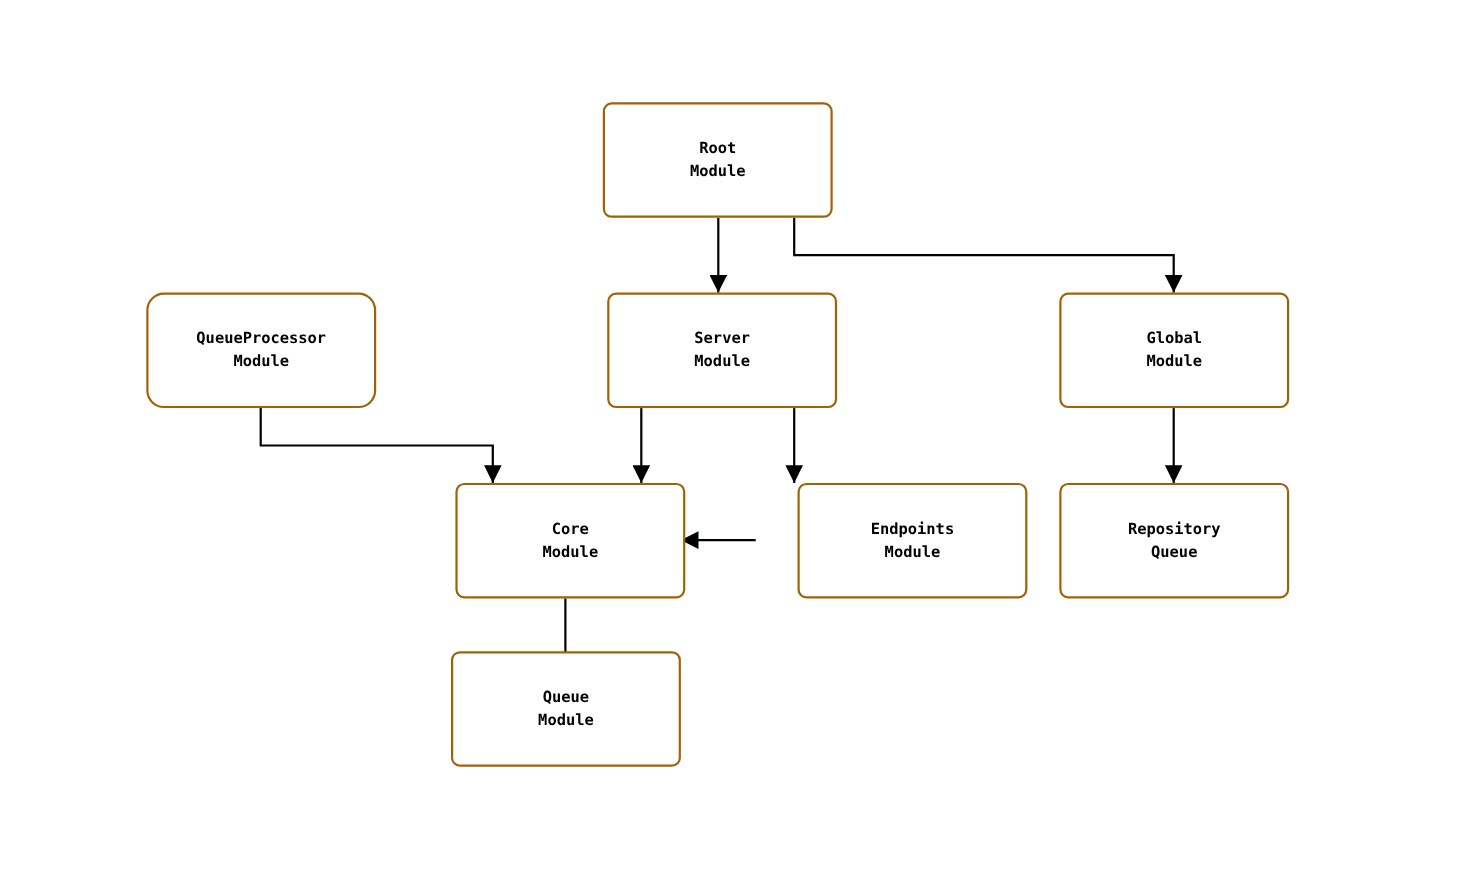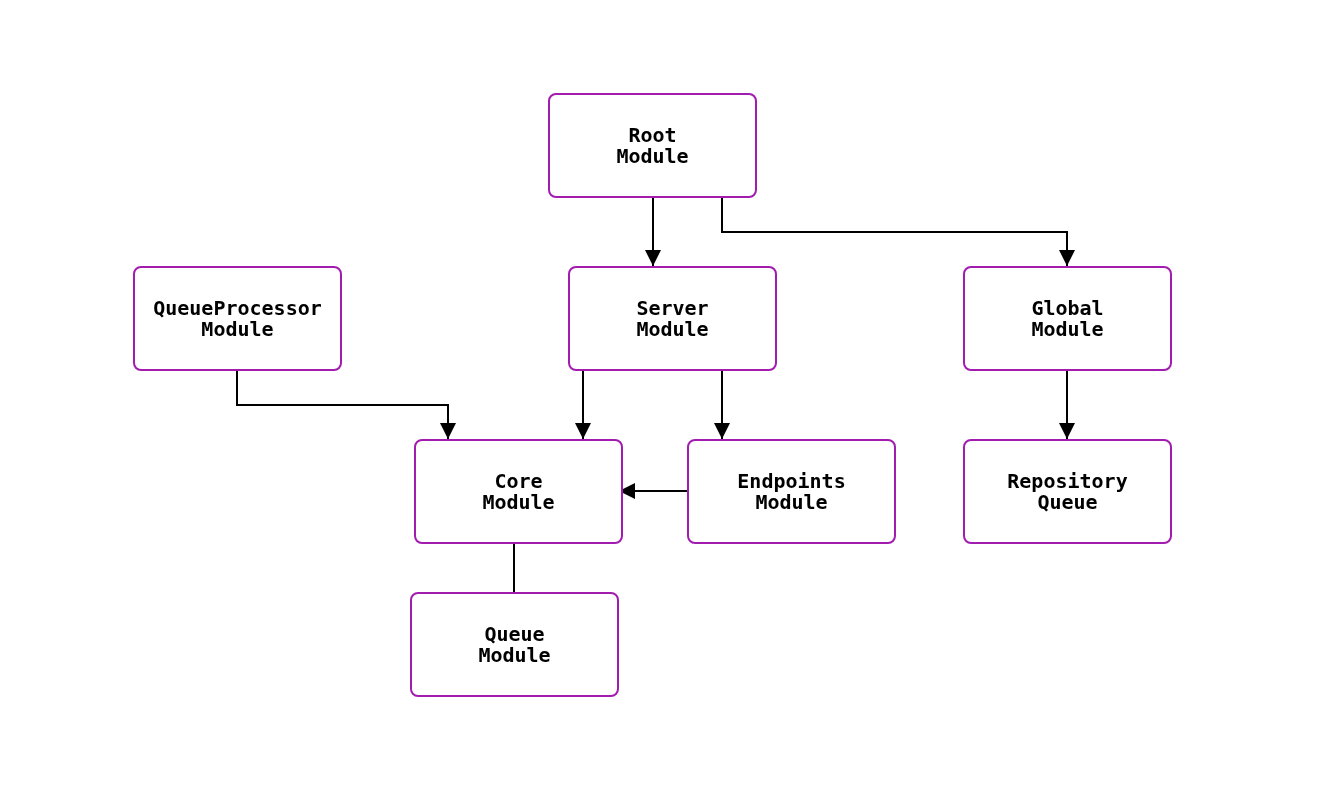--- a/index.html
+++ b/index.html
@@ -20,39 +20,39 @@
     left: 0;
     top: 0;
     width: 1337px;
     height: 809px;
   }
   .node {
     position: absolute;
     width: 209px;
     height: 105px;
     box-sizing: border-box;
-    border: 2px solid #a21caf;
+    border: 2px solid #a16207;
     border-radius: 8px;
     background: #ffffff;
     display: flex;
     align-items: center;
     justify-content: center;
     text-align: center;
-    font-size: 20px;
+    font-size: 14px;
     font-weight: bold;
     line-height: 21px;
     color: #000000;
     white-space: pre-line;
   }
   .node-root          { left: 548px; top: 93px;  }
-  .node-queueprocessor{ left: 133px; top: 266px; }
-  .node-server        { left: 568px; top: 266px; }
+  .node-queueprocessor{ left: 133px; top: 266px; border-radius: 16px; }
+  .node-server        { left: 552px; top: 266px; }
   .node-global        { left: 963px; top: 266px; }
   .node-core          { left: 414px; top: 439px; }
-  .node-endpoints     { left: 687px; top: 439px; text-align: center; }
+  .node-endpoints     { left: 725px; top: 439px; text-align: center; }
   .node-repository    { left: 963px; top: 439px; }
   .node-queue         { left: 410px; top: 592px; }
 </style>
 </head>
 <body>
 
 <div class="canvas">
 
   <svg class="edges" viewBox="0 0 1337 809" xmlns="http://www.w3.org/2000/svg">
     <defs>

